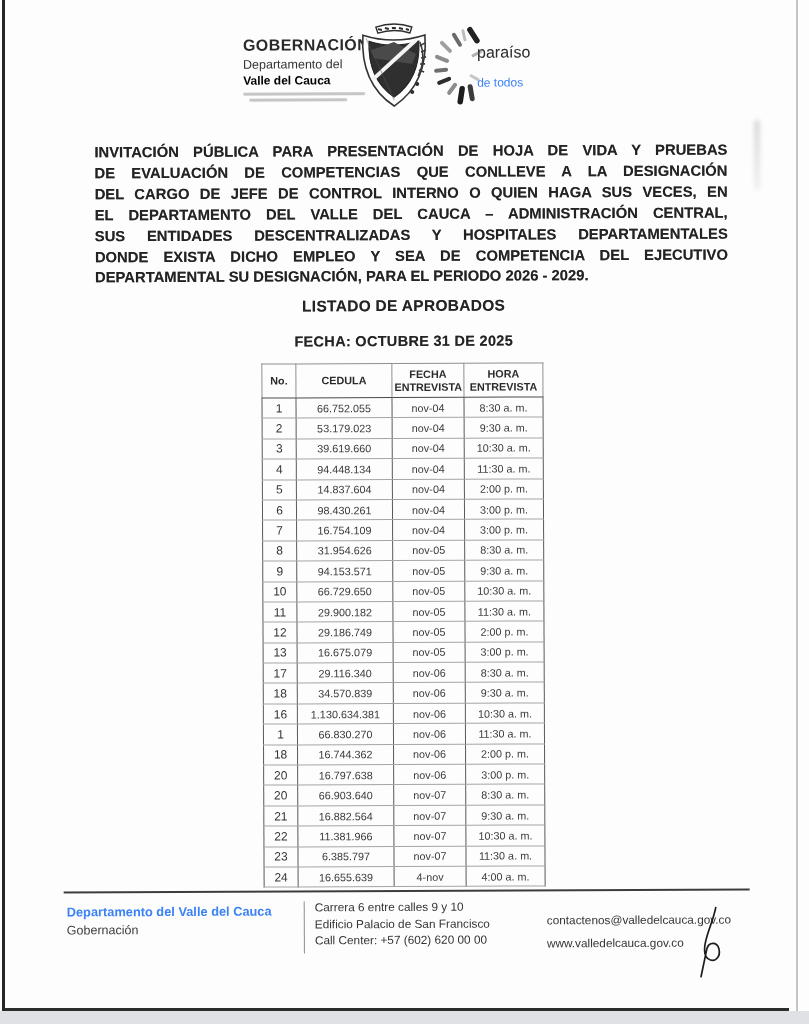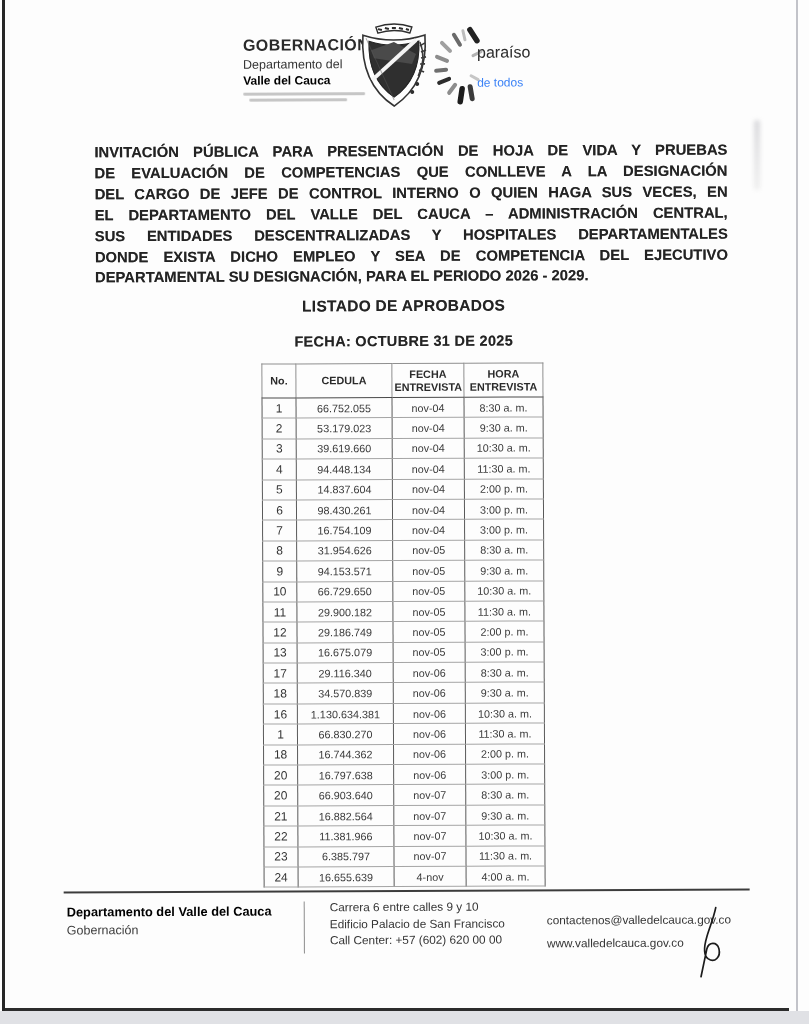--- a/index.html
+++ b/index.html
@@ -82,24 +82,24 @@
   .approved-table col.c-no{width:34px;}
   .approved-table col.c-ced{width:96px;}
   .approved-table col.c-fec{width:72px;}
   .approved-table col.c-hor{width:79px;}
   .approved-table td{border-top:1px solid #a5a5a5;border-bottom:1px solid #a5a5a5;
     border-left:1px solid #5a5a5a;border-right:1px solid #5a5a5a;}
 
   
   .footer-rule{position:absolute;left:62px;top:890px;width:686px;height:1.6px;background:#3c3c3c;filter:blur(.3px);}
   .footer-left{position:absolute;left:65px;top:903px;}
-  .footer-org{font-size:12.8px;font-weight:bold;color:#000000;}
+  .footer-org{font-size:12.8px;font-weight:bold;color:#3b82f6;}
   .footer-sub{font-size:12.5px;color:#3c3c3c;margin-top:4px;}
   .footer-divider{position:absolute;left:302px;top:901px;width:1.4px;height:52px;background:#8d8d8d;}
-  .footer-mid{position:absolute;left:328px;top:899px;}
+  .footer-mid{position:absolute;left:313px;top:899px;}
   .footer-mid div{font-size:11.8px;color:#343434;line-height:16.5px;}
   .footer-mid .call{}
   .footer-right{position:absolute;left:545px;top:913px;}
   .footer-right div{font-size:11.8px;color:#343434;line-height:16px;margin-bottom:7px;}
   .pen-mark{position:absolute;left:690px;top:906px;}
 </style>
 </head>
 <body>
 
 <div class="scan-page">

